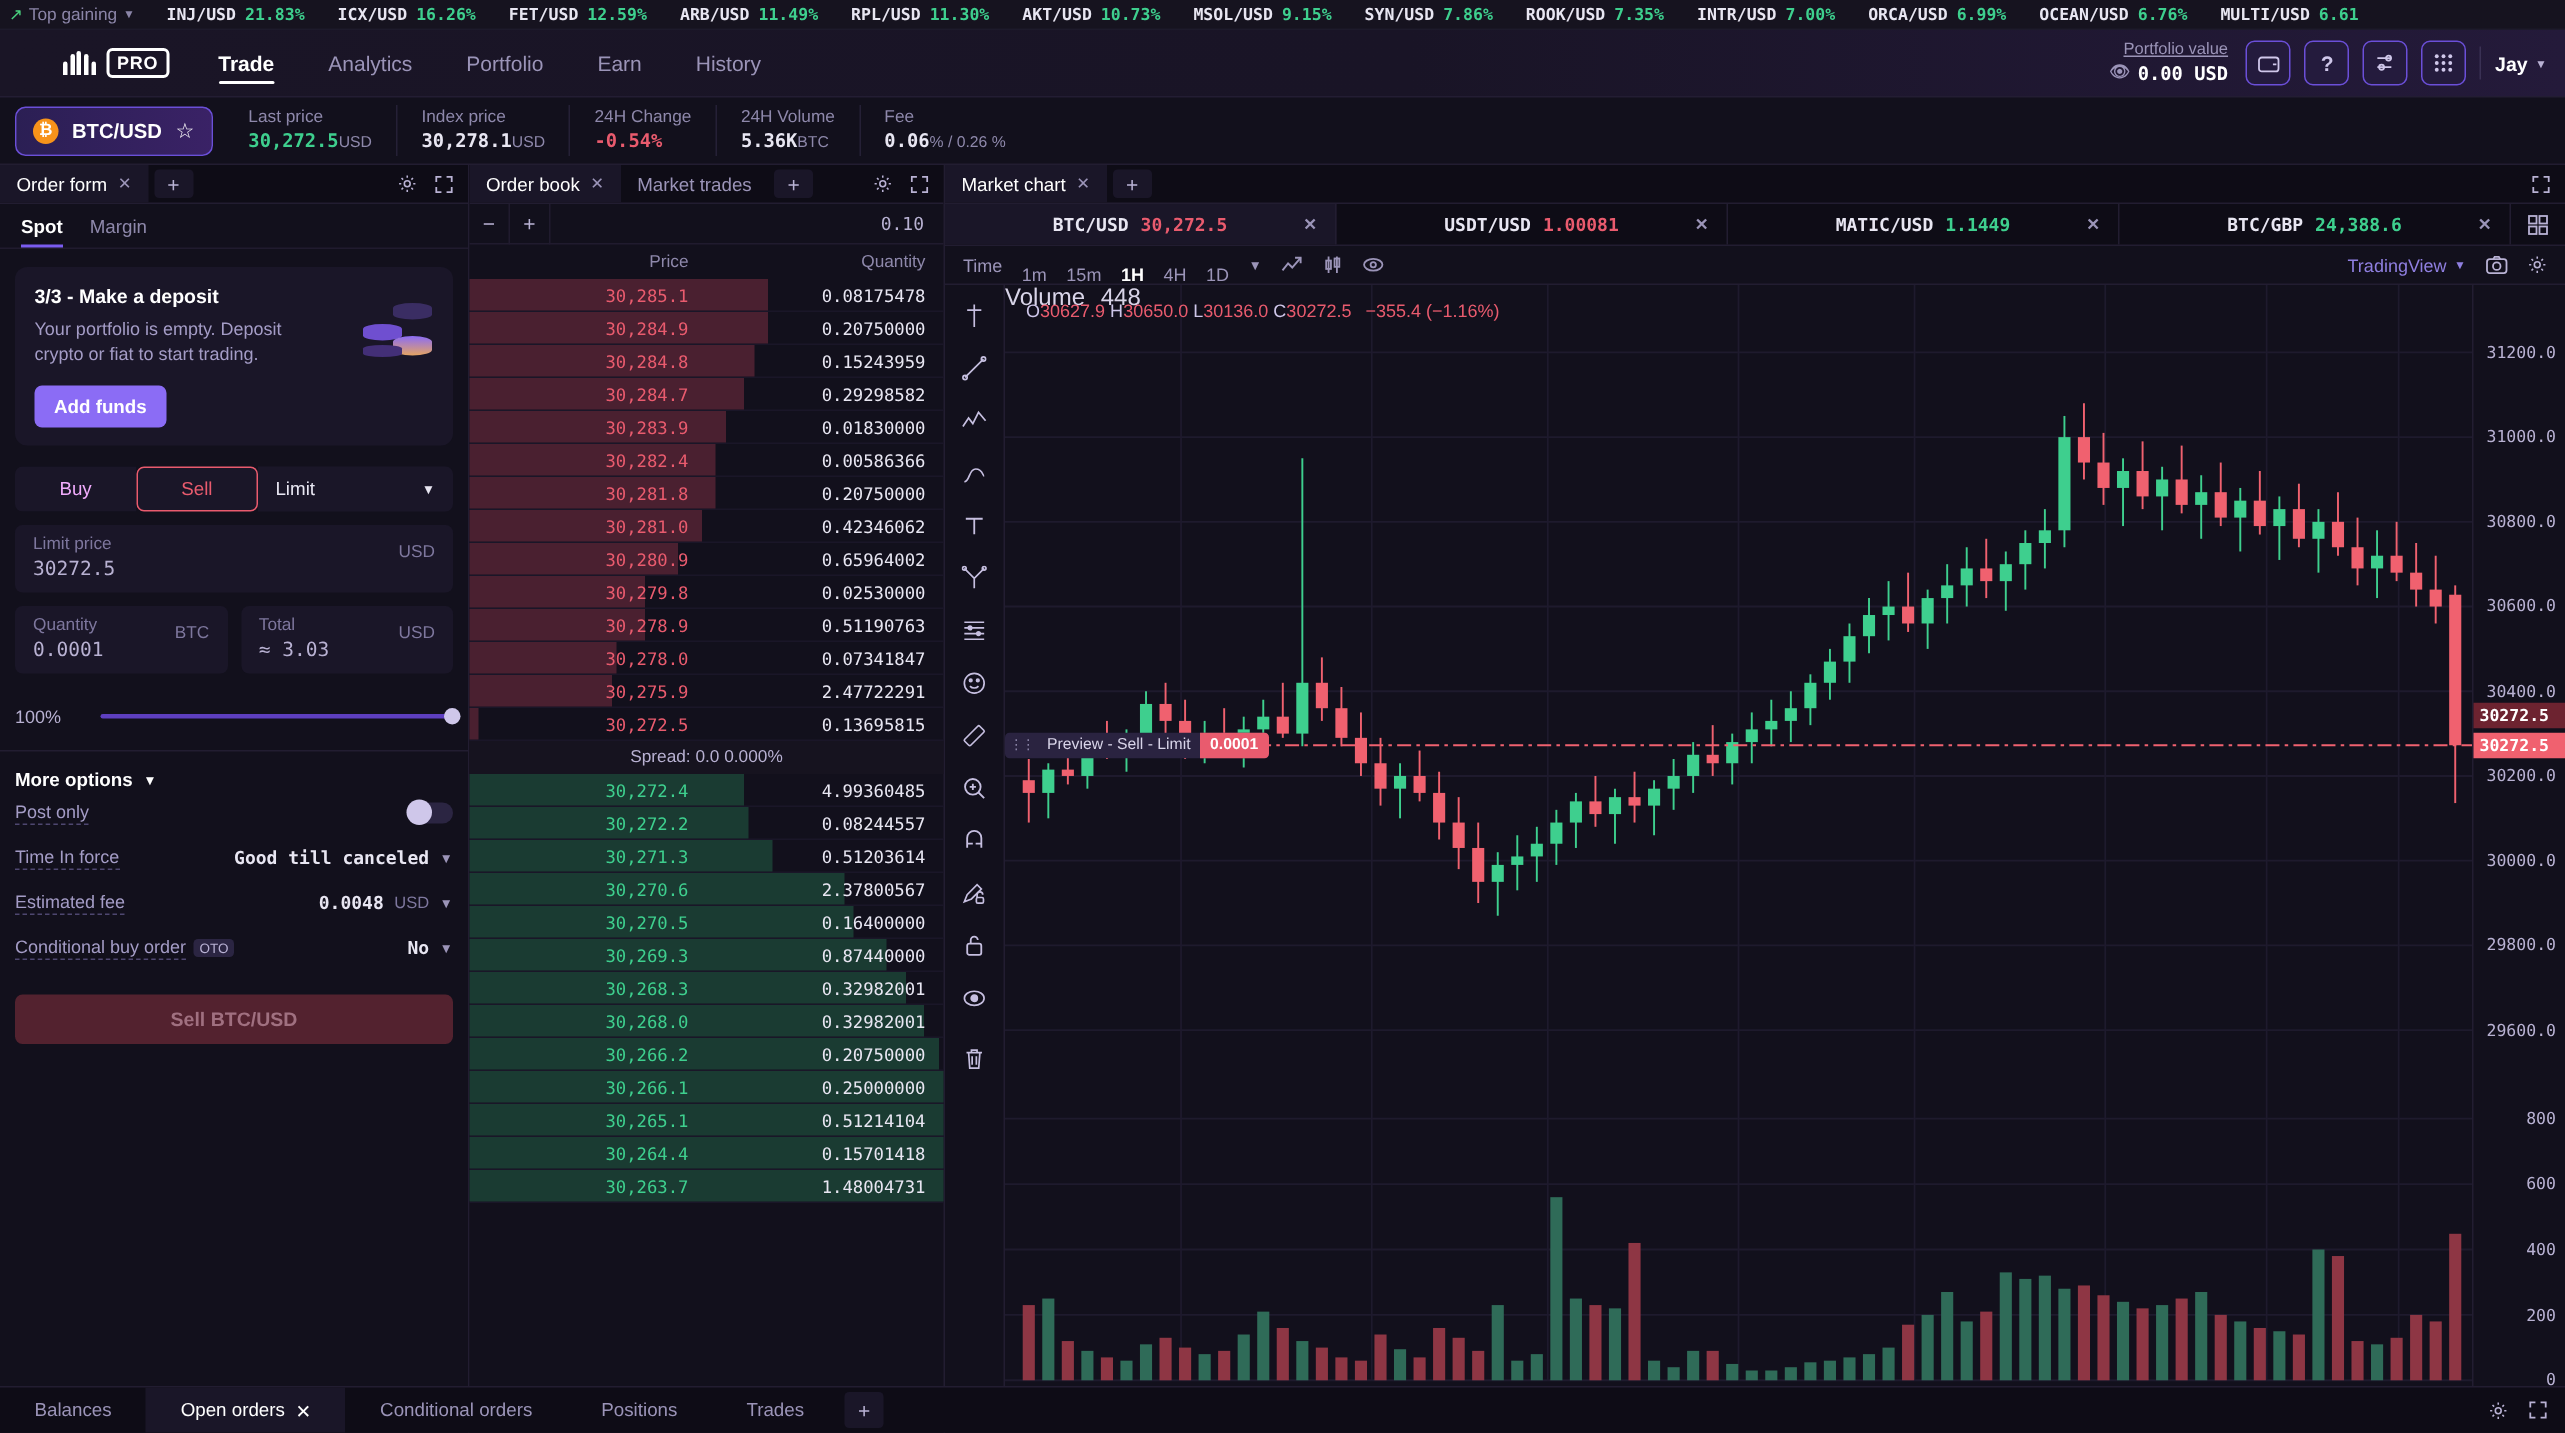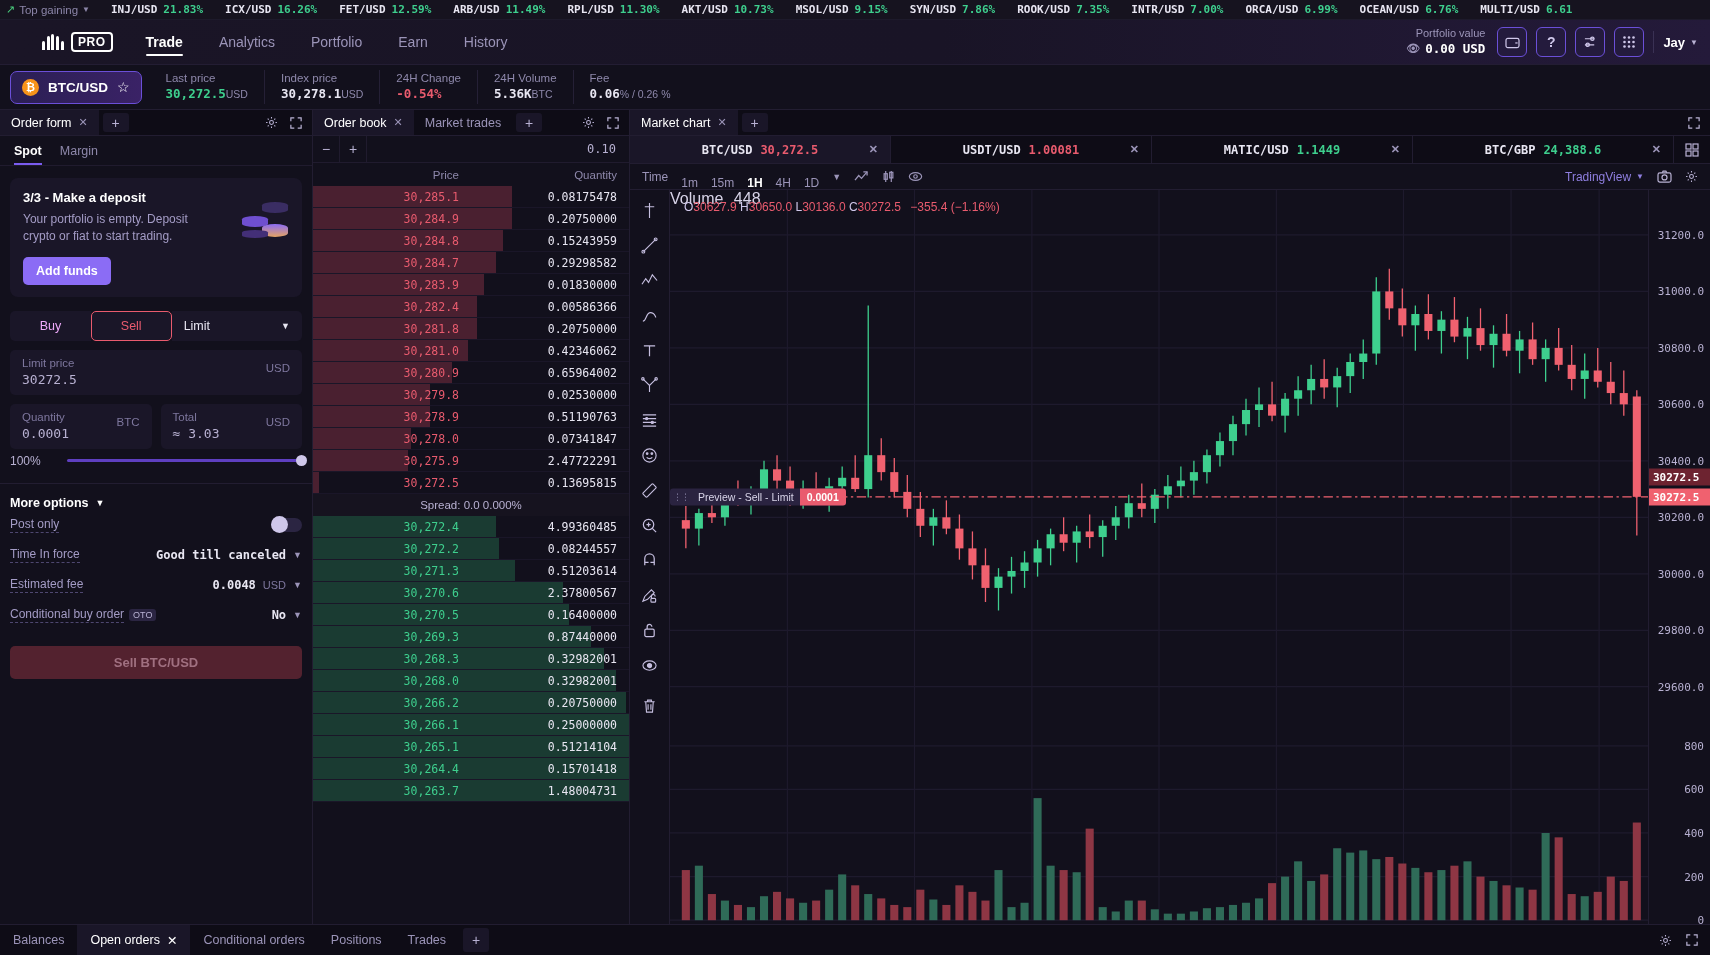--- a/index.html
+++ b/index.html
@@ -43,21 +43,21 @@
     padding: 0 17px; height:100%; display:flex; align-items:center;
     font-size:14px; color:#9b94b8; cursor:pointer; position:relative;
   }
   .navitem.active { color:#fff; font-weight:bold; }
   .navitem.active::after {
     content:''; position:absolute; bottom:8px; left:17px; right:17px;
     height:2px; background:#fff; border-radius:1px;
   }
   #hdr-right { margin-left:auto; display:flex; align-items:center; gap:9px; padding-right:12px; }
   #portfolio { text-align:right; line-height:1.25; margin-right:3px;}
-  #portfolio .pv-label { font-size:11px; color:#9b94b8; }
+  #portfolio .pv-label { font-size:11px; color:#9b94b8;text-decoration:underline; }
   #portfolio .pv-val { font-size:12.5px; font-weight:bold; color:#fff; display:flex; align-items:center; justify-content:flex-end; gap:5px;}
   .hdr-btn {
     width:30px; height:30px; border:1px solid #6b4fd8; border-radius:6px;
     background:#241b3d; display:flex; align-items:center; justify-content:center;
     color:#cfc7ea; cursor:pointer;
   }
   .vdiv { width:1px; height:22px; background:#3a3154; }
   #user { display:flex; align-items:center; gap:5px; font-size:13px; color:#fff; font-weight:bold; cursor:pointer;}
 
   
@@ -145,21 +145,21 @@
     background:#1a1628; border-radius:5px; padding:7px 12px 8px;
     position:relative; margin-top:9px;
   }
   .field .f-lab { font-size:11.5px; color:#7e779e; }
   .field .f-val { font-size:13px; color:#b8b1d2; font-family:"DejaVu Sans Mono", monospace; margin-top:3px;}
   .field .f-unit { position:absolute; right:12px; top:12px; font-size:11.5px; color:#7e779e; }
   #fields { margin:0 10px; }
   #qtyrow { display:flex; gap:9px; }
   #qtyrow .field { flex:1; }
 
-  #sliderrow { display:flex; align-items:center; gap:26px; margin:5px 10px 0; }
+  #sliderrow { display:flex; align-items:center; gap:26px; margin:22px 10px 0; }
   #sliderrow .pct { font-size:12px; color:#b8b1d2; }
   .slider { flex:1; height:3px; background:#5e3fc0; border-radius:2px; position:relative; }
   .slider .knob { position:absolute; right:-5px; top:-4px; width:11px; height:11px; border-radius:50%; background:#cfc7ea; }
 
   .hr { height:1px; background:#221d31; margin:15px 0 0; }
   #moreopt { display:flex; align-items:center; gap:7px; padding:12px 10px 0; font-size:12.5px; color:#fff; font-weight:bold; cursor:pointer;}
   .optrow { display:flex; align-items:center; padding:7px 10px; font-size:12px;}
   .optlab { color:#a49cc6; border-bottom:1px dashed #4e4770; padding-bottom:1px; }
   .optval { margin-left:auto; display:flex; align-items:center; gap:7px; color:#e8e6f2; font-weight:bold;}
   .otobadge { background:#2b2542; color:#b9b2d4; font-size:9px; padding:1px 4px; border-radius:3px; margin-left:5px; font-weight:normal;}
@@ -232,21 +232,21 @@
   }
   #preview-tag .grip { padding:0 3px; color:#8e88ab; letter-spacing:-1px; font-size:9px;}
   #preview-tag .lbl { padding:0 6px; }
   #preview-tag .amt { background:#e95b6e; color:#fff; padding:0 7px; height:17px;
                       display:flex; align-items:center; border-radius:0 3px 3px 0; font-weight:bold;}
 
   
   #bottombar { height:31px; display:flex; align-items:stretch;
                background:#0e0c16; border-top:1px solid #221d31; position:absolute;
                bottom:0; left:0; right:0; }
-  .btab { display:flex; align-items:center; gap:7px; padding:0 13px; font-size:12.5px;
+  .btab { display:flex; align-items:center; gap:7px; padding:0 23px; font-size:12.5px;
           color:#9b94b8; cursor:pointer; }
   .btab.active { background:#1a1628; color:#fff; }
   #bottombar .right { margin-left:auto; display:flex; align-items:center; gap:14px; padding:0 12px; color:#b9b2d4;}
   svg { display:block; }
 </style>
 </head>
 <body>
 
 <div id="ticker">
   <div class="tk-head">

